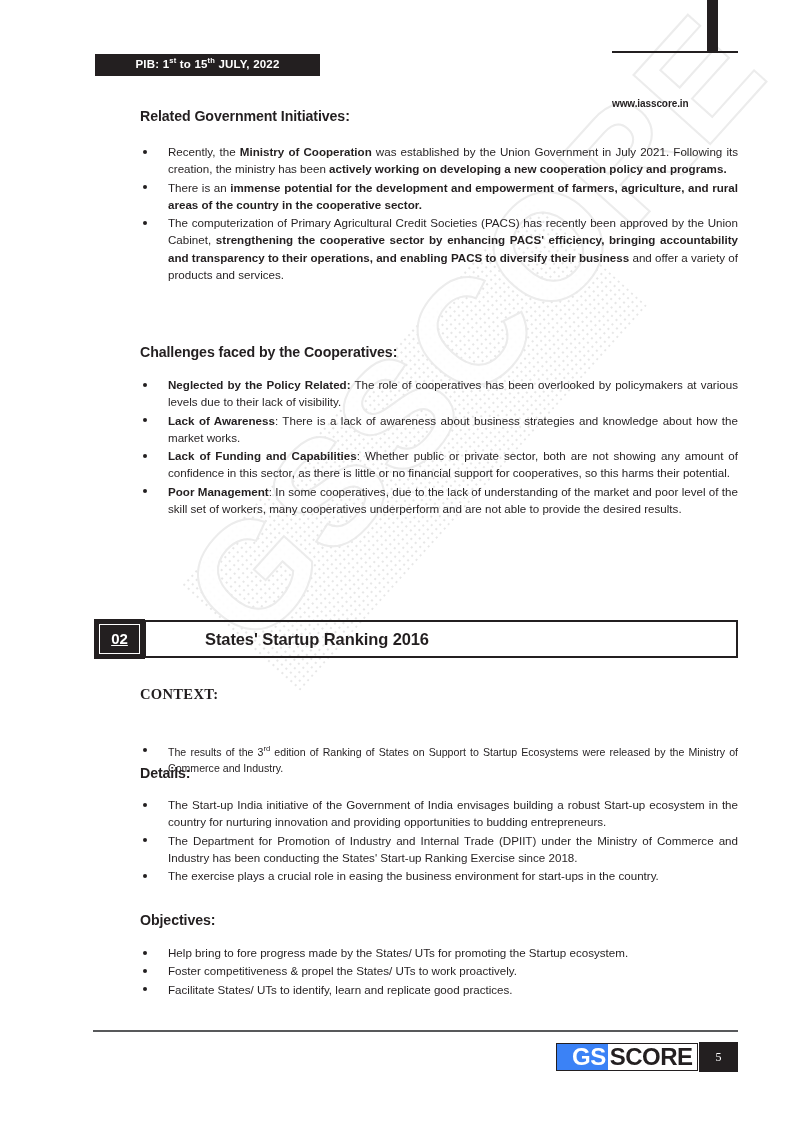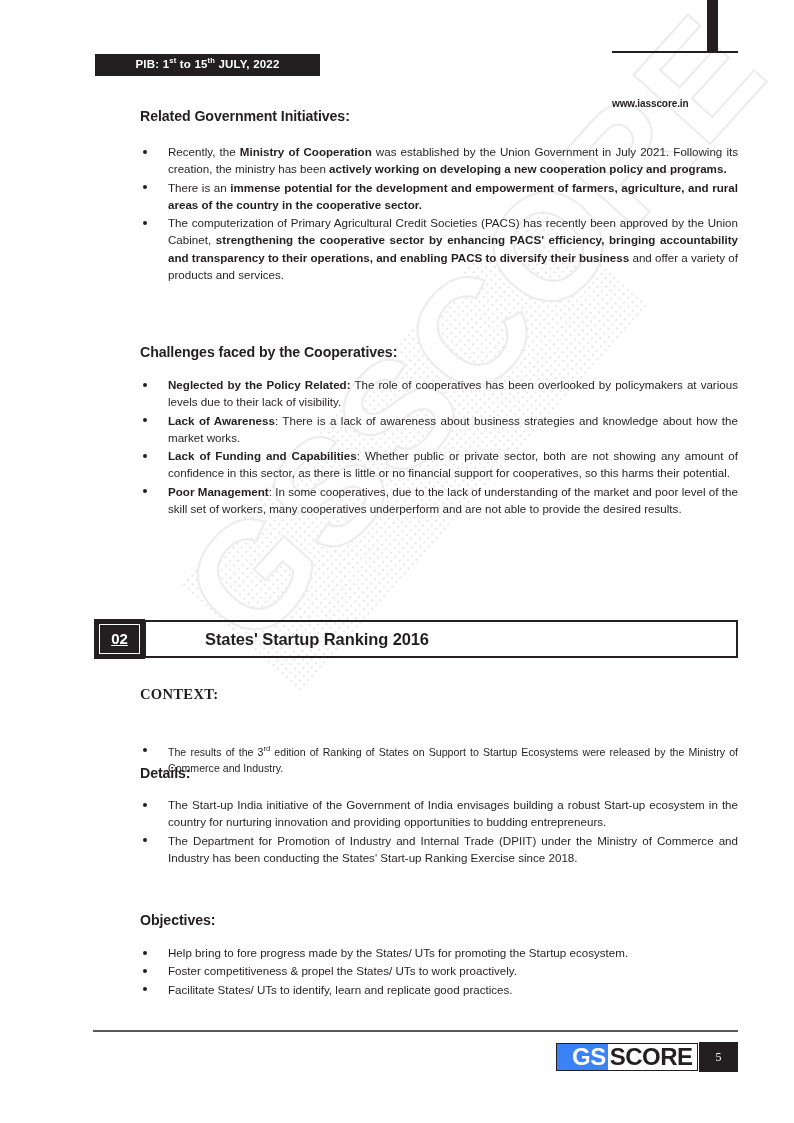--- a/index.html
+++ b/index.html
@@ -333,20 +333,21 @@
       </ul>
   </div>
 
   <div class="content" style="top:765px;">
     <h2 class="sec-head">Details:</h2>
   </div>
   <div class="content" style="top:796px;">
     <ul class="bl">
         <li><span class="bullet"></span><span>The Start-up India initiative of the Government of India envisages building a robust Start-up ecosystem in the country for nurturing innovation and providing opportunities to budding entrepreneurs.</span></li>
         <li><span class="bullet"></span><span>The Department for Promotion of Industry and Internal Trade (DPIIT) under the Ministry of Commerce and Industry has been conducting the States' Start-up Ranking Exercise since 2018.</span></li>
+        <li><span class="bullet"></span><span>The exercise plays a crucial role in easing the business environment for start-ups in the country.</span></li>
       </ul>
   </div>
 
   <div class="content" style="top:912px;">
     <h2 class="sec-head">Objectives:</h2>
   </div>
   <div class="content" style="top:944px;">
     <ul class="bl">
         <li><span class="bullet"></span><span>Help bring to fore progress made by the States/ UTs for promoting the Startup ecosystem.</span></li>
         <li><span class="bullet"></span><span>Foster competitiveness &amp; propel the States/ UTs to work proactively.</span></li>

